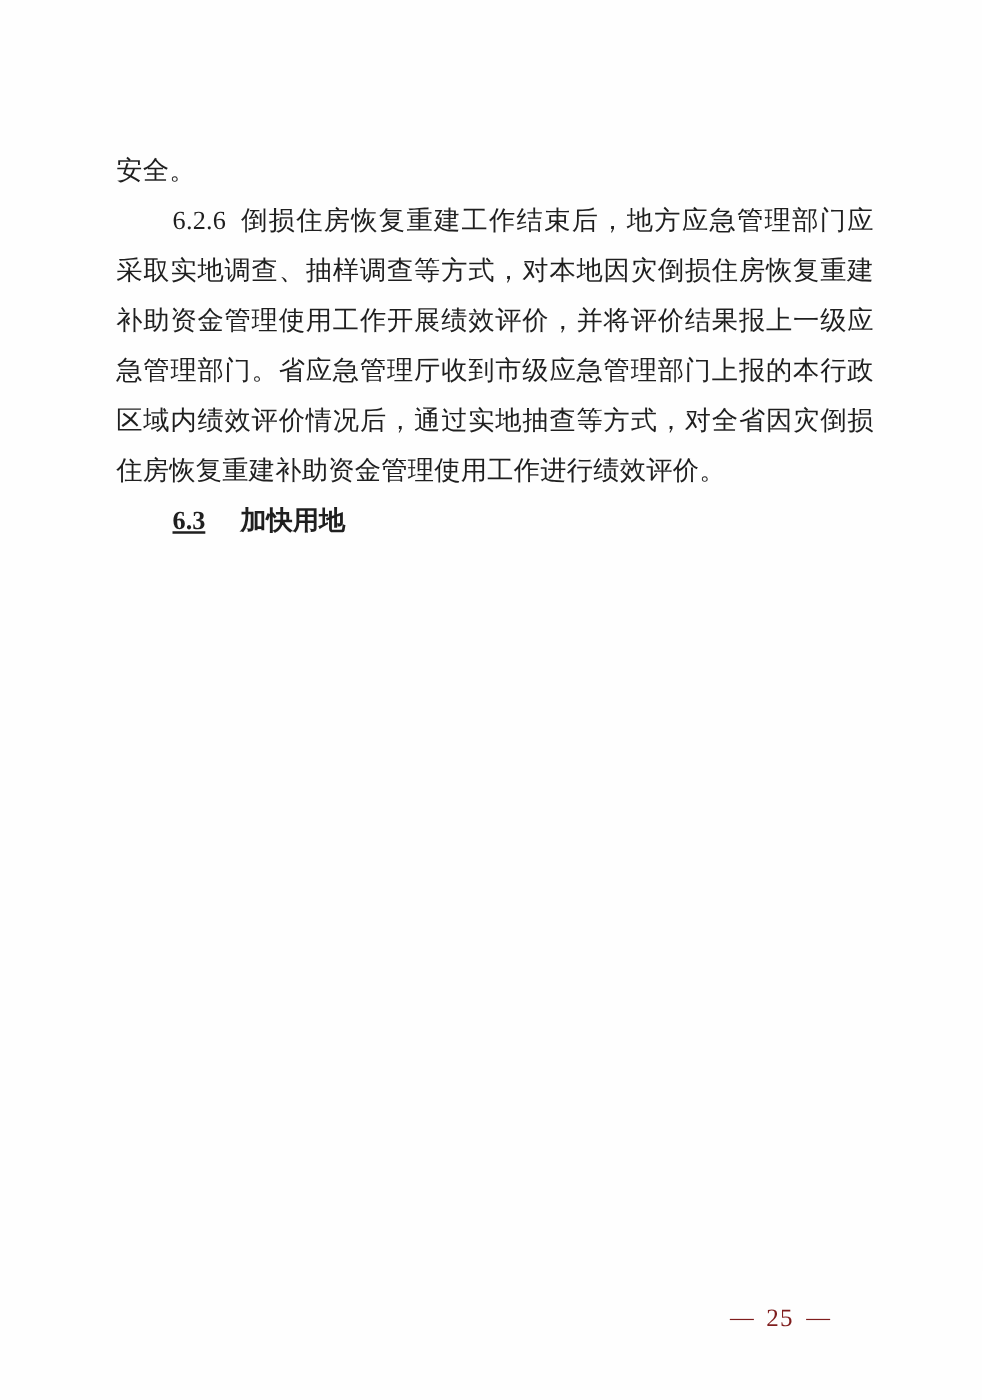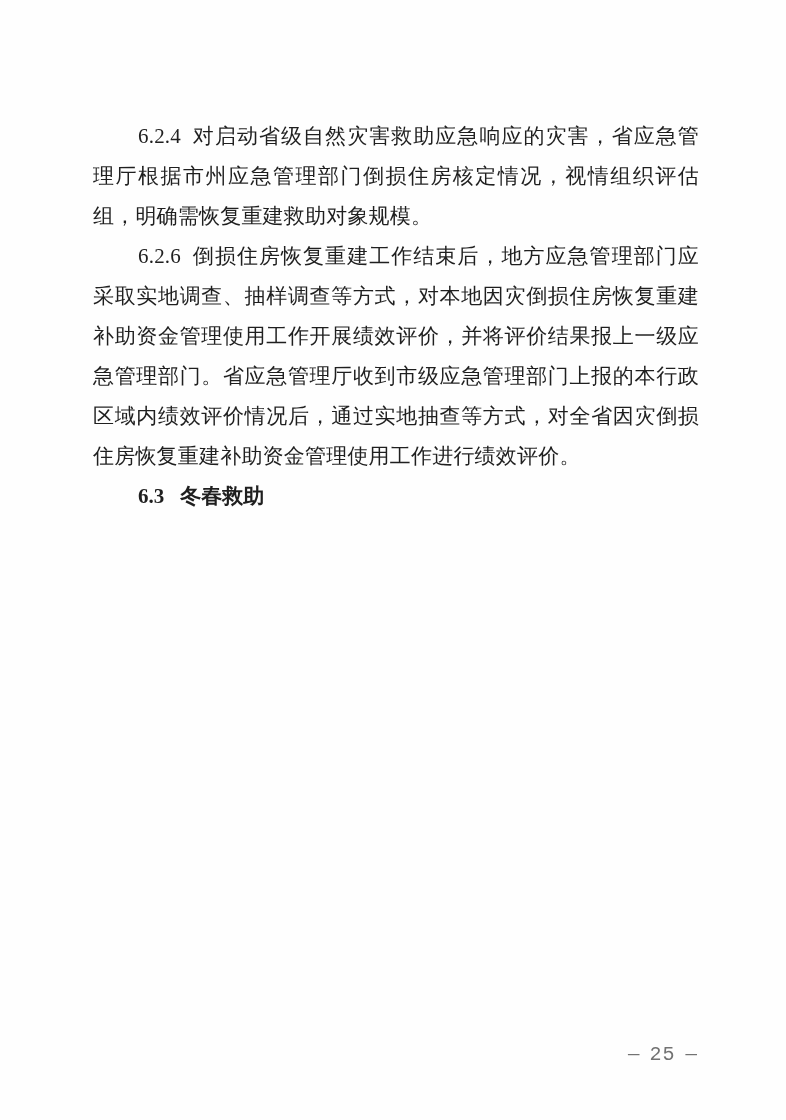--- a/index.html
+++ b/index.html
@@ -46,56 +46,56 @@
   p.heading {
     margin: 0;
     padding: 0;
     font-size: 21px;
     line-height: 40px;
     text-indent: 45px;
     font-weight: bold;
     text-align: left;
   }
   p.heading .section-num {
-    margin-right: 16px;
+    margin-right: 28px;
+    text-decoration: underline;
   }
   .page-number {
     position: absolute;
     top: 1041px;
-    left: 628px;
+    left: 584px;
     font-size: 20px;
     line-height: 28px;
-    color: #737373;
+    color: #7f1d1d;
     white-space: nowrap;
-    font-family: Liberation Mono, monospace;
   }
   .page-number .dash {
     font-size: 19px;
     position: relative;
     top: -1px;
   }
   .page-number .num {
     margin: 0 10px;
     letter-spacing: 1px;
   }
 </style>
 </head>
 <body>
 
 <div class="page">
 
   <div class="content">
 
+    <p class="para continuation">安全。</p>
 
-    <p class="para"><span class="section-num">6.2.4</span><span>对启动省级自然灾害救助应急响应的灾害，省应急管理厅根据市州应急管理部门倒损住房核定情况，视情组织评估组，明确需恢复重建救助对象规模。</span></p>
 
 
     <p class="para"><span class="section-num">6.2.6</span><span>倒损住房恢复重建工作结束后，地方应急管理部门应采取实地调查、抽样调查等方式，对本地因灾倒损住房恢复重建补助资金管理使用工作开展绩效评价，并将评价结果报上一级应急管理部门。省应急管理厅收到市级应急管理部门上报的本行政区域内绩效评价情况后，通过实地抽查等方式，对全省因灾倒损住房恢复重建补助资金管理使用工作进行绩效评价。</span></p>
 
 
 
-    <p class="heading"><span class="section-num">6.3</span><span>冬春救助</span></p>
+    <p class="heading"><span class="section-num">6.3</span><span>加快用地</span></p>
 
   </div>
 
   <div class="page-number"><span class="dash">—</span><span class="num">25</span><span class="dash">—</span></div>
 
 </div>
 
 </body></html>

